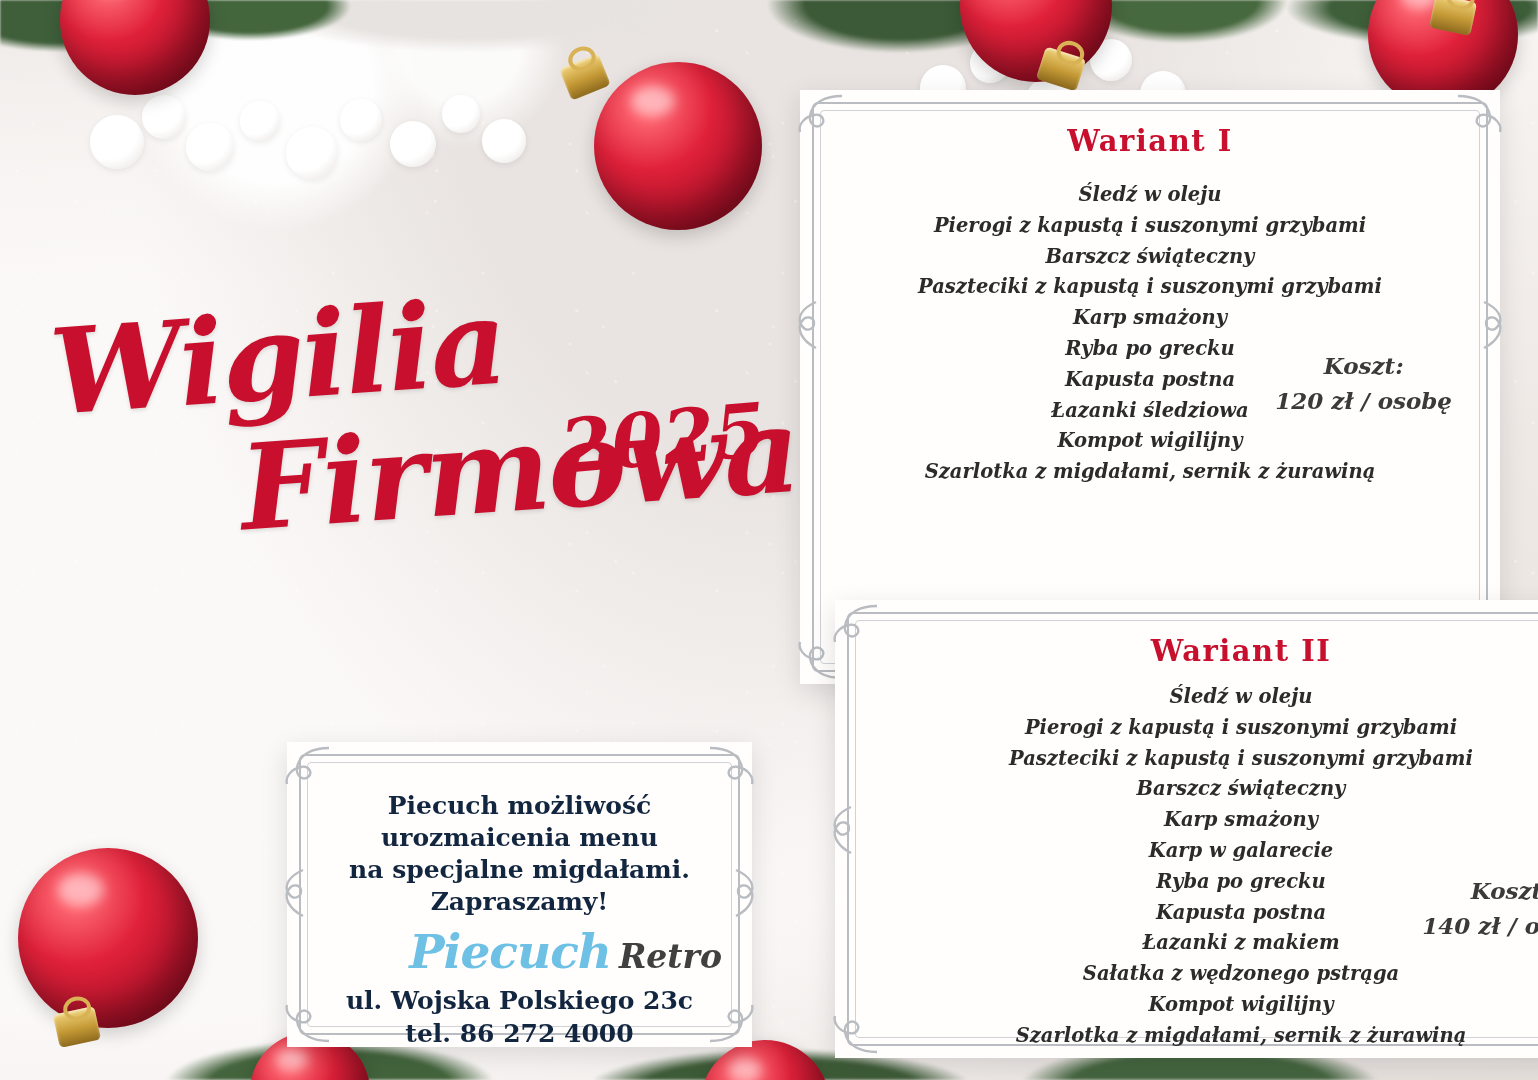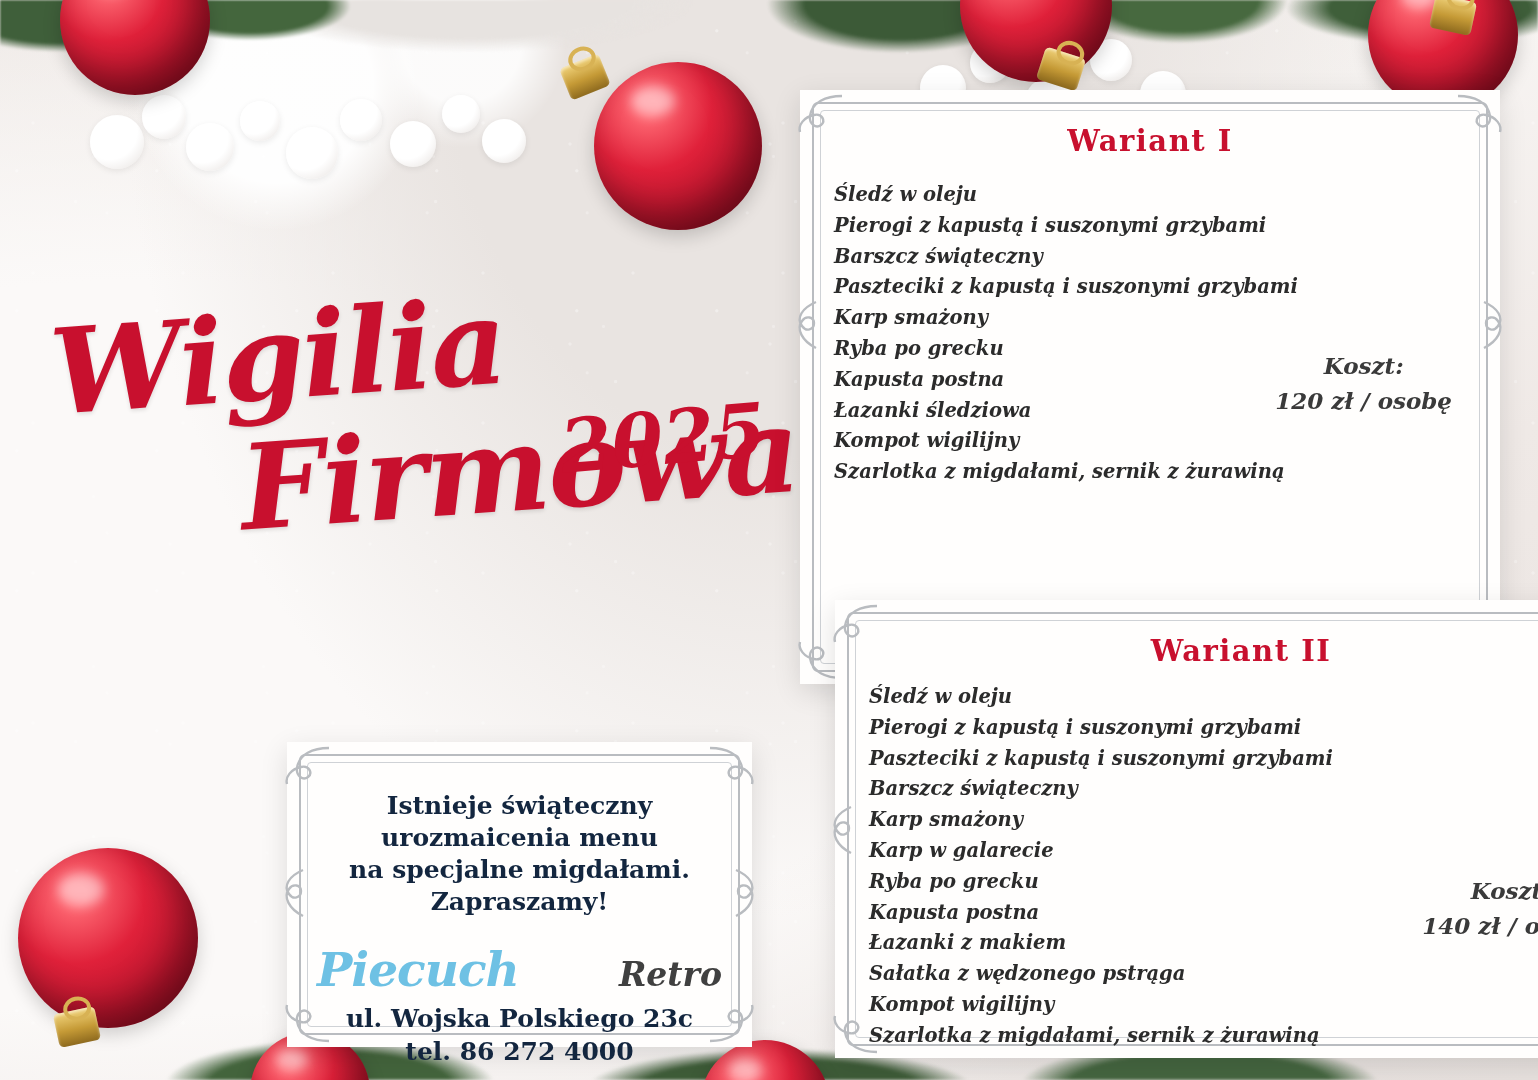--- a/index.html
+++ b/index.html
@@ -103,38 +103,38 @@
   .scroll{position:absolute;width:52px;height:52px;pointer-events:none;}
   .scroll svg{display:block}
 
   .panel-inner{position:absolute;inset:34px;}
 
   .wtitle{
     text-align:center;color:#c8102e;font-family:"DejaVu Serif",serif;
     font-weight:700;font-size:29px;letter-spacing:1.5px;
   }
   .dish{
-    text-align:left;color:#2b2b2b;font-family:"DejaVu Serif",serif;
+    text-align:center;color:#2b2b2b;font-family:"DejaVu Serif",serif;
     font-style:italic;font-weight:700;font-size:19.5px;line-height:1.58;
   }
   .price{
     position:absolute;right:14px;text-align:center;color:#3a3a3a;
     font-family:"DejaVu Serif",serif;font-style:italic;font-weight:700;
     font-size:23px;line-height:1.5;
   }
   .price .lbl{display:block}
   .price .val{display:block}
 
   
   .info{position:absolute;left:287px;top:742px;width:465px;height:305px;}
   .info .itext{
     text-align:center;color:#13263f;font-family:"DejaVu Serif",serif;
     font-weight:700;font-size:25px;line-height:1.28;
   }
-  .brand{display:flex;align-items:baseline;justify-content:space-between;gap:24px;margin-top:24px;}
+  .brand{display:flex;align-items:baseline;justify-content:flex-end;gap:8px;margin-top:6px;}
   .brand .b1{
     font-family:"DejaVu Serif",serif;font-weight:700;font-style:italic;
     font-size:47px;color:#6ec1e4;letter-spacing:-1px;
   }
   .brand .b2{
     font-family:"DejaVu Serif",serif;font-weight:700;font-style:italic;
     font-size:33px;color:#404040;
   }
   .addr{
     text-align:center;color:#13263f;font-family:"DejaVu Serif",serif;
@@ -328,21 +328,21 @@
     </svg>
   </div>
   <div class="scroll" style="right:-14px;top:126px;transform:scaleX(-1);">
     <svg width="52" height="52" viewBox="0 0 52 52" fill="none" stroke="#b9bcc0" stroke-width="2.4">
       <path d="M30 2c-14 6-20 16-14 24 4 6 12 4 12-3 0-6-8-8-12-2-6 8 0 20 14 27"></path>
     </svg>
   </div>
 
   <div class="panel-inner" style="inset:30px;">
     <div style="height:18px"></div>
-    <div class="itext">Istnieje świąteczny</div>
+    <div class="itext">Piecuch możliwość</div>
     <div class="itext">urozmaicenia menu</div>
     <div class="itext">na specjalne migdałami.</div>
     <div class="itext">Zapraszamy!</div>
 
     <div class="brand">
       <span class="b1">Piecuch</span>
       <span class="b2">Retro</span>
     </div>
 
     <div class="addr">ul. Wojska Polskiego 23c</div>

